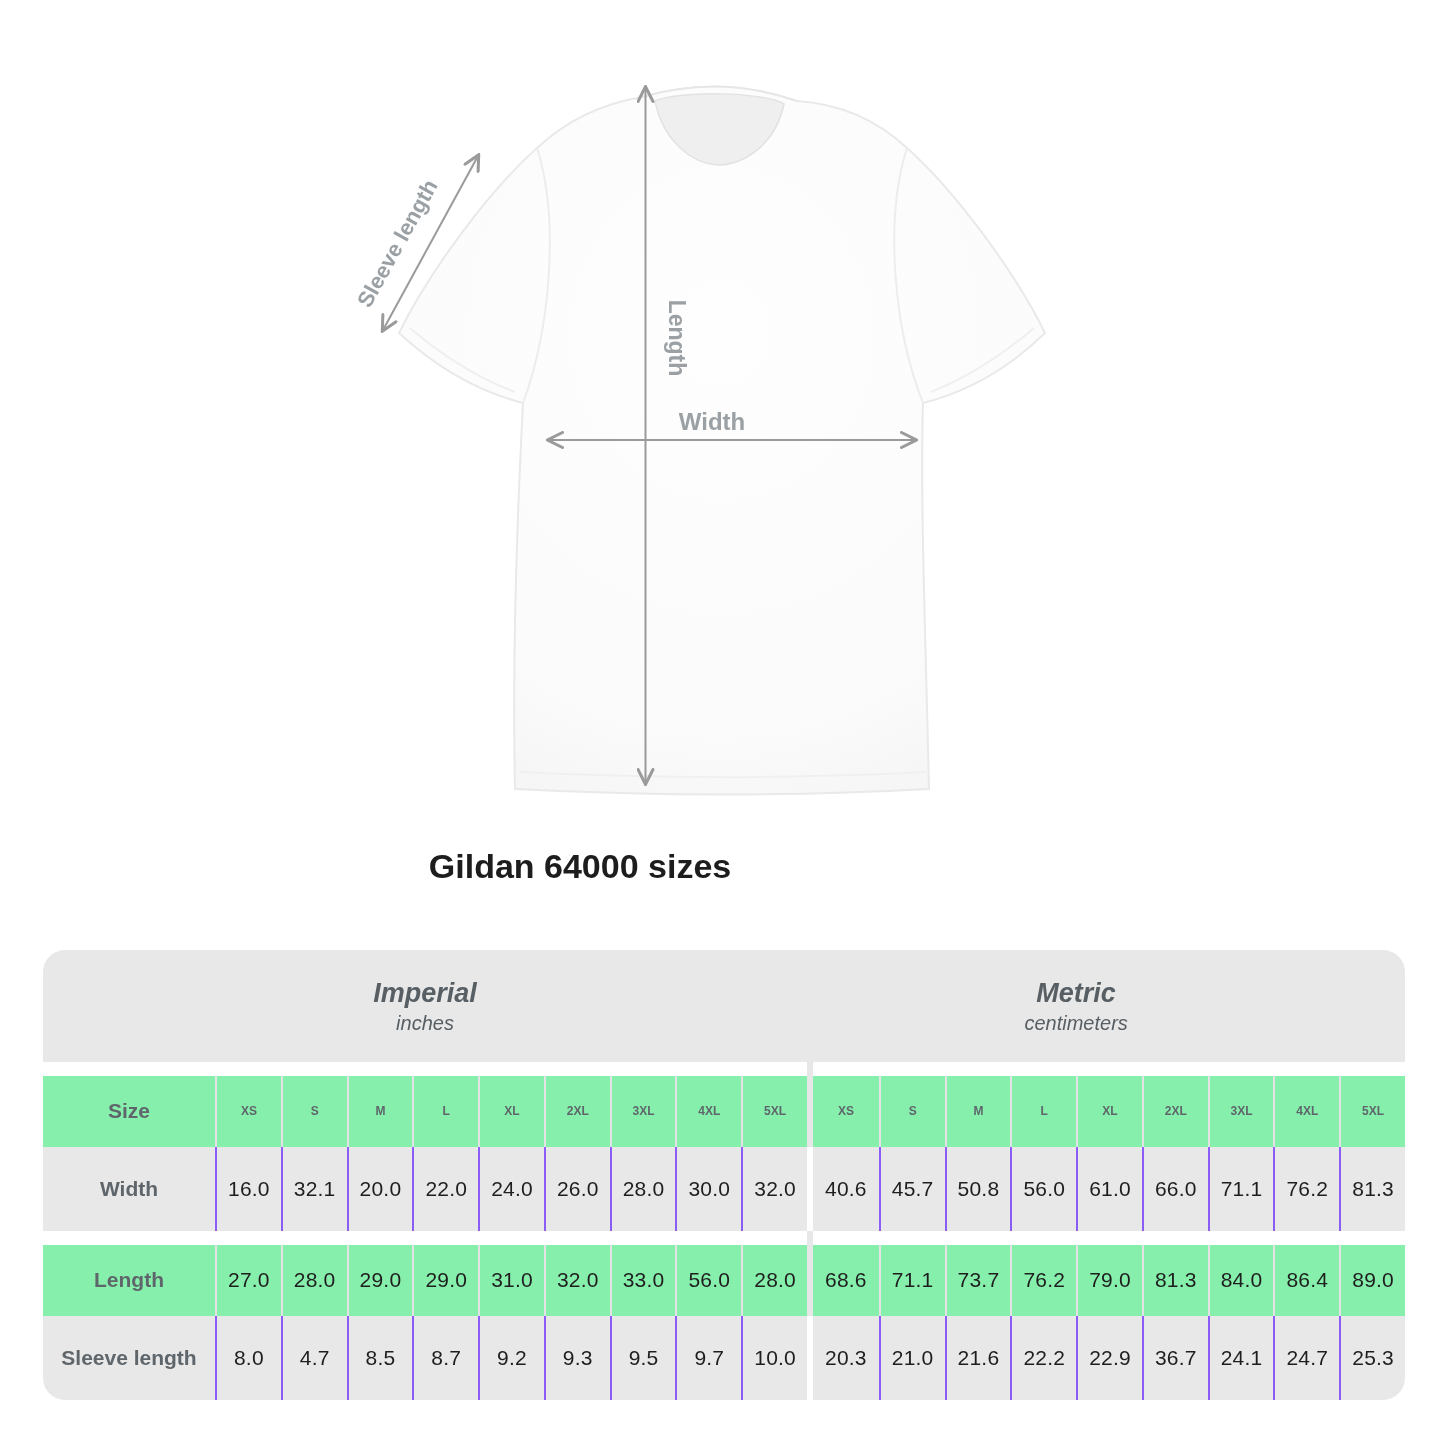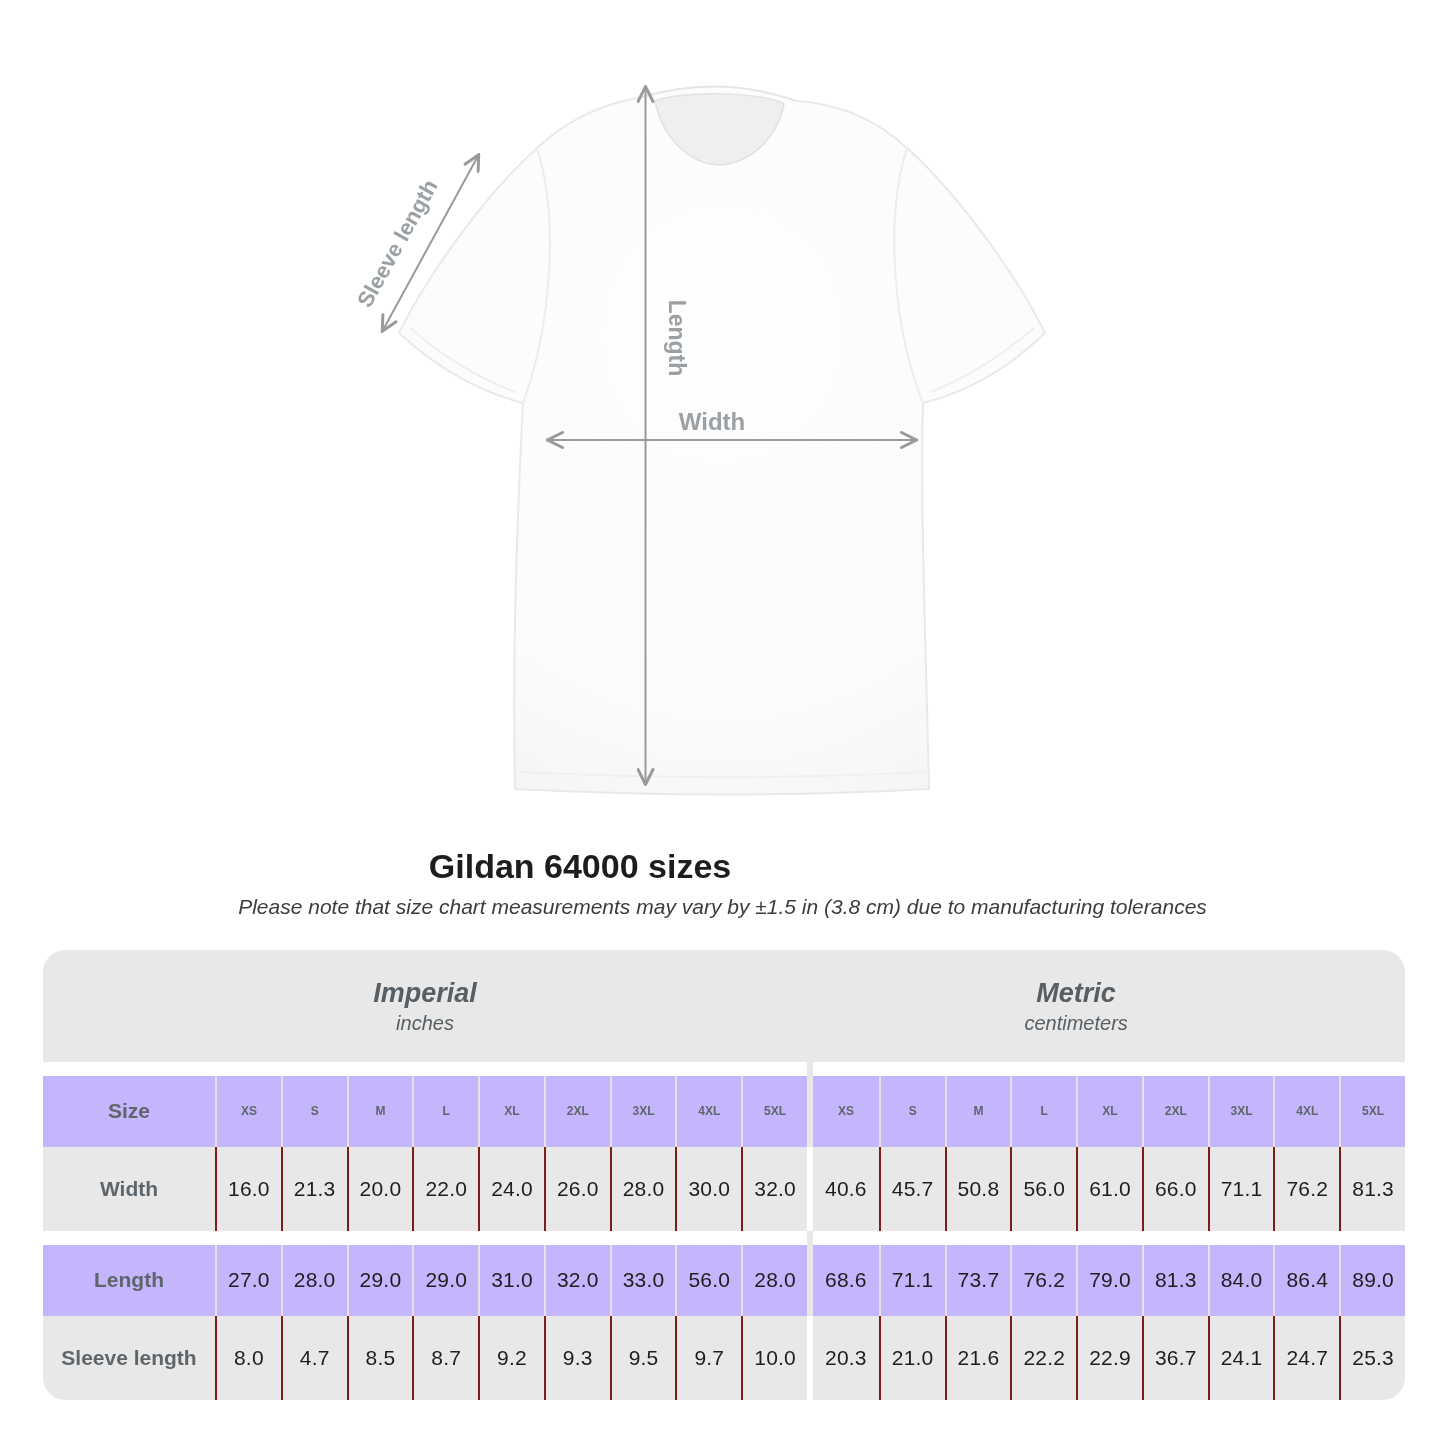--- a/index.html
+++ b/index.html
@@ -23,25 +23,25 @@
   .band{flex:0 0 112px;background:#e8e8e8;display:grid;
         grid-template-columns:172px repeat(9,1fr) 6px repeat(9,1fr);}
   .group{grid-column:1/11;display:flex;flex-direction:column;align-items:center;
          justify-content:center;gap:3px;color:#575f64;}
   .group.metric{grid-column:12/20;}
   .g-label{font-weight:bold;font-style:italic;font-size:27px;}
   .g-sub{font-style:italic;font-size:20px;}
 
   .row{flex:1;display:grid;grid-template-columns:172px repeat(9,1fr) 6px repeat(9,1fr);}
   .cell{display:flex;align-items:center;justify-content:center;box-sizing:border-box;}
-  .row.plain  .cell{background:#c4b5fd;margin-top:14px;}
+  .row.plain  .cell{background:#86efac;margin-top:14px;}
   .row.plain  .cell.sep{border-left:2px solid #e3e3e3;}
   .row.plain  .spacer{background:#e7e7e7;}
   .row.shaded .cell{background:#e8e8e8;}
-  .row.shaded .cell.sep{border-left:2px solid #7f1d1d;}
+  .row.shaded .cell.sep{border-left:2px solid #8b5cf6;}
   .row.shaded .spacer{background:#ffffff;}
   .lab{font-weight:bold;color:#5f666b;font-size:21px;}
   .sizehead{font-weight:bold;color:#5f666b;font-size:12px;}
   .val{color:#1e1e1e;font-size:21px;letter-spacing:0.2px;}
 </style>
 </head>
 <body>
 
 <div class="stage">
 
@@ -87,21 +87,20 @@
       <line x1="549" y1="440" x2="915" y2="440" marker-start="url(#ah)" marker-end="url(#ah)"></line>
       <line x1="383" y1="330" x2="478" y2="156" marker-start="url(#ah)" marker-end="url(#ah)"></line>
     </g>
 
     <text class="mlabel" transform="translate(404,247) rotate(-61)" text-anchor="middle" font-size="22">Sleeve length</text>
     <text class="mlabel" transform="translate(669,338) rotate(90)" text-anchor="middle" font-size="23">Length</text>
     <text class="mlabel" x="712" y="430" text-anchor="middle" font-size="24">Width</text>
   </svg>
 
   <div class="title">Gildan 64000 sizes</div>
-  <div class="subtitle">Please note that size chart measurements may vary by ±1.5 in (3.8 cm) due to manufacturing tolerances</div>
 
   <div class="table">
     <div class="band">
       <div class="group">
         <div class="g-label">Imperial</div>
         <div class="g-sub">inches</div>
       </div>
       <div class="group metric">
         <div class="g-label">Metric</div>
         <div class="g-sub">centimeters</div>
@@ -126,21 +125,21 @@
         <div class="cell sizehead sep">L</div>
         <div class="cell sizehead sep">XL</div>
         <div class="cell sizehead sep">2XL</div>
         <div class="cell sizehead sep">3XL</div>
         <div class="cell sizehead sep">4XL</div>
         <div class="cell sizehead sep">5XL</div>
       </div>
       <div class="row shaded">
         <div class="cell lab">Width</div>
         <div class="cell val sep">16.0</div>
-        <div class="cell val sep">21.3</div>
+        <div class="cell val sep">32.1</div>
         <div class="cell val sep">20.0</div>
         <div class="cell val sep">22.0</div>
         <div class="cell val sep">24.0</div>
         <div class="cell val sep">26.0</div>
         <div class="cell val sep">28.0</div>
         <div class="cell val sep">30.0</div>
         <div class="cell val sep">32.0</div>
         <div class="spacer"></div>
         <div class="cell val">40.6</div>
         <div class="cell val sep">45.7</div>

